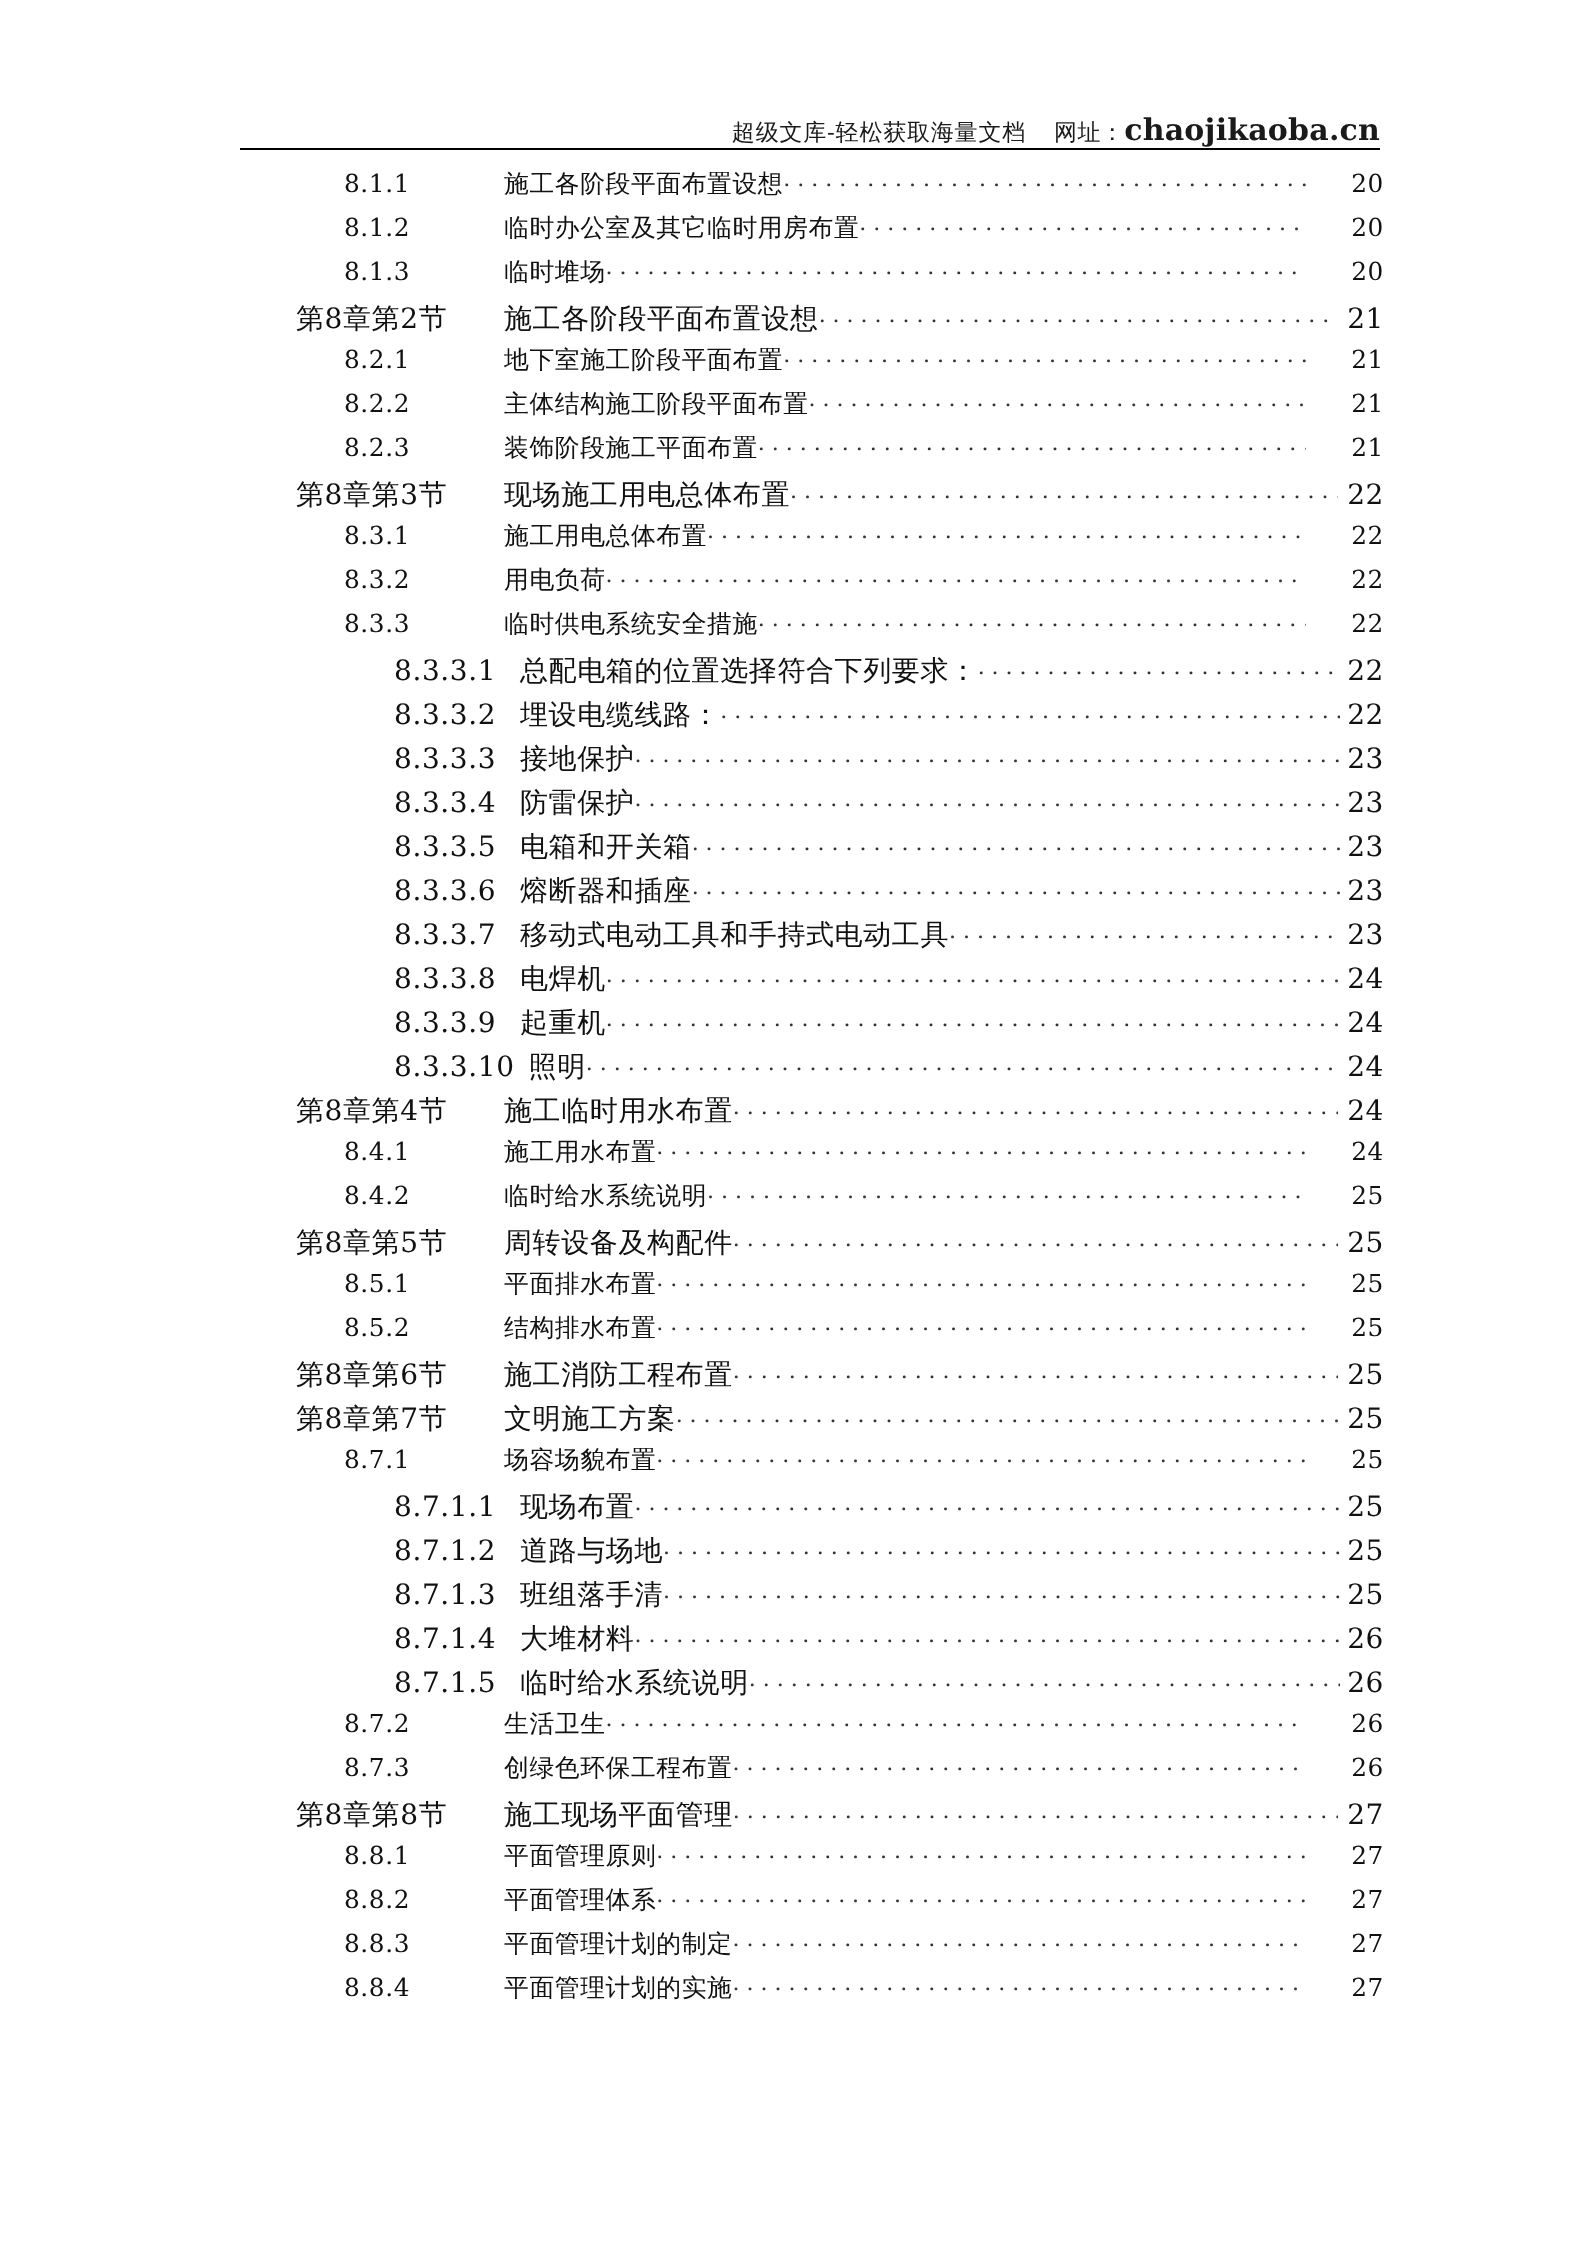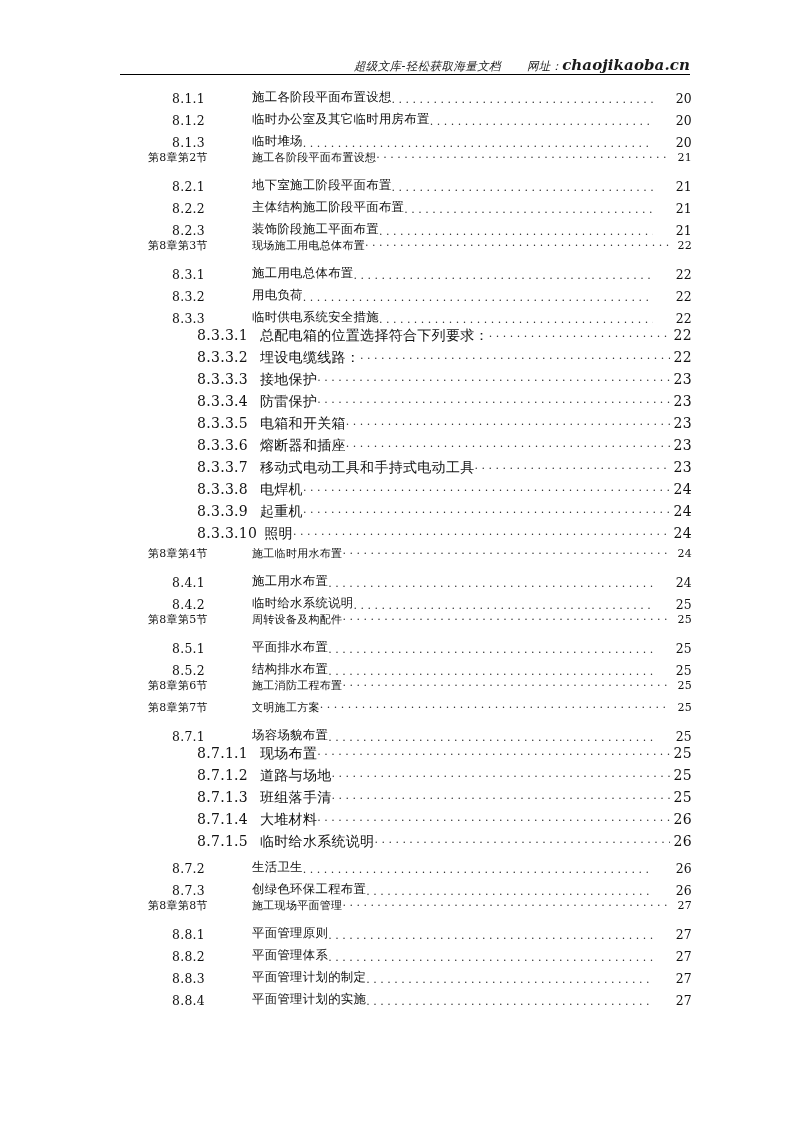--- a/index.html
+++ b/index.html
@@ -19,23 +19,22 @@
   
   .page-header {
     position: absolute;
     left: 120px;
     top: 52px;
     width: 570px;
     height: 22px;
     display: flex;
     align-items: flex-end;
     justify-content: flex-end;
-    gap: 26px;
+    gap: 14px;
     white-space: nowrap;
-    font-style: italic;
   }
   .hdr-title {
     font-size: 11.5px;
     letter-spacing: 0.4px;
     color: #1a1a1a;
   }
   .hdr-site-group {
     font-size: 11.5px;
     color: #1a1a1a;
     letter-spacing: 0.2px;
@@ -96,27 +95,27 @@
     color: #333333;
   }
   .toc-page {
     flex: 0 0 auto;
     text-align: right;
     padding-left: 3px;
     letter-spacing: 0.3px;
   }
 
   
-  .lvl1 { padding-left: 28px; font-size: 11px; }
+  .lvl1 { padding-left: 28px; font-size: 14px; }
   .lvl1 .toc-num { min-width: 86px; }
   .lvl1 .toc-title { padding-left: 18px; }
   .lvl1 .toc-page { min-width: 20px; }
 
   
-  .lvl2 { padding-left: 52px; font-size: 12.4px; align-items: flex-end; }
+  .lvl2 { padding-left: 52px; font-size: 12.4px; }
   .lvl2 .toc-num { min-width: 62px; }
   .lvl2 .toc-title { padding-left: 18px; }
   .lvl2 .toc-page { min-width: 20px; margin-left: 16px; }
 
   
   .lvl3 { padding-left: 77px; font-size: 14px; }
   .lvl3 .toc-num { min-width: 56px; }
   .lvl3 .toc-title { padding-left: 7px; }
   .lvl3 .toc-page { min-width: 19px; }
 </style>

